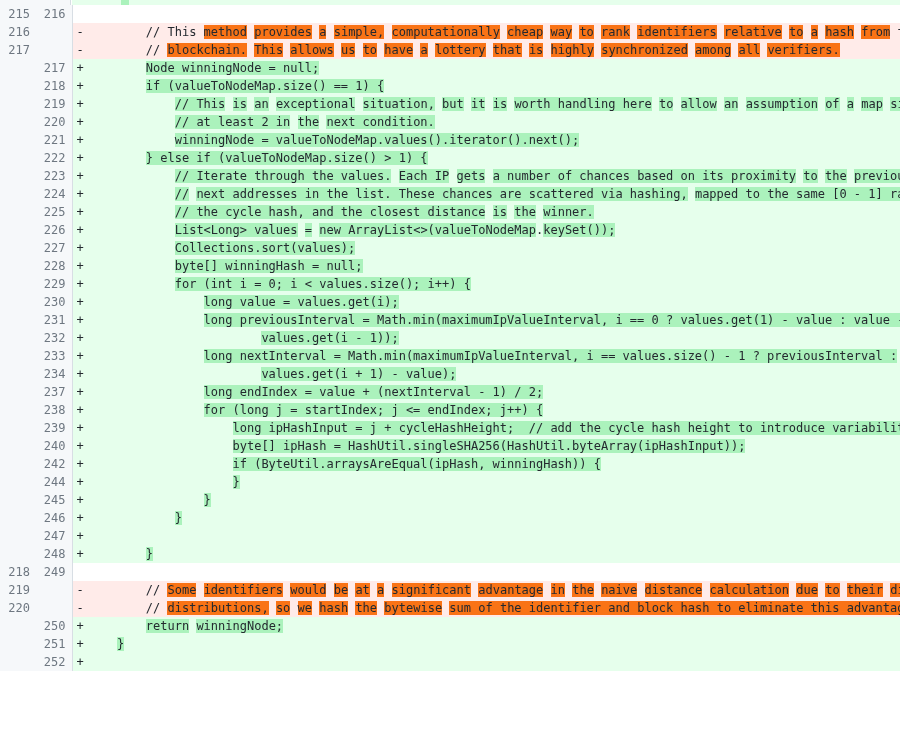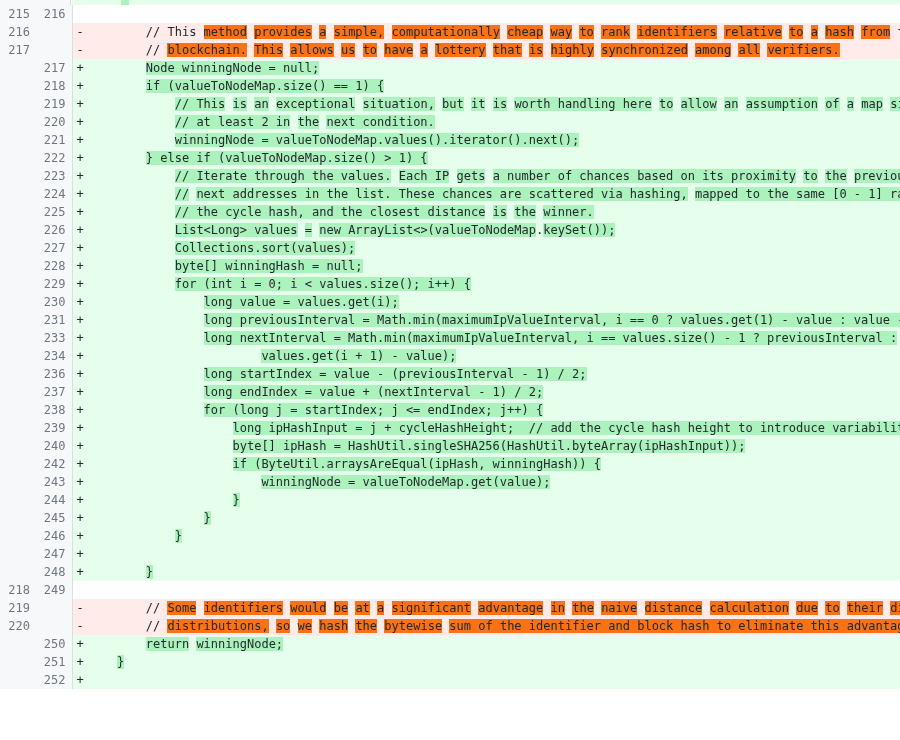--- a/index.html
+++ b/index.html
@@ -226,38 +226,38 @@
           <td class="code"><span>                </span><span class="wa">long value = values.get(i);</span></td>
         </tr>
         <tr class="add">
           <td class="ln ln-old"></td>
           <td class="ln ln-new">231</td>
           <td class="marker">+</td>
           <td class="code"><span>                </span><span class="wa">long previousInterval = Math.min(maximumIpValueInterval, i == 0 ? values.get(1) - value : value -</span></td>
         </tr>
         <tr class="add">
           <td class="ln ln-old"></td>
+          <td class="ln ln-new">232</td>
+          <td class="marker">+</td>
+          <td class="code"><span>                        </span><span class="wa">values.get(i - 1));</span></td>
+        </tr>
+        <tr class="add">
+          <td class="ln ln-old"></td>
           <td class="ln ln-new">233</td>
           <td class="marker">+</td>
           <td class="code"><span>                </span><span class="wa">long nextInterval = Math.min(maximumIpValueInterval, i == values.size() - 1 ? previousInterval :</span></td>
         </tr>
         <tr class="add">
           <td class="ln ln-old"></td>
           <td class="ln ln-new">234</td>
           <td class="marker">+</td>
           <td class="code"><span>                        </span><span class="wa">values.get(i + 1) - value);</span></td>
         </tr>
         <tr class="add">
           <td class="ln ln-old"></td>
-          <td class="ln ln-new">236</td>
-          <td class="marker">+</td>
-          <td class="code"><span>                </span><span class="wa">long startIndex = value - (previousInterval - 1) / 2;</span></td>
-        </tr>
-        <tr class="add">
-          <td class="ln ln-old"></td>
           <td class="ln ln-new">237</td>
           <td class="marker">+</td>
           <td class="code"><span>                </span><span class="wa">long endIndex = value + (nextInterval - 1) / 2;</span></td>
         </tr>
         <tr class="add">
           <td class="ln ln-old"></td>
           <td class="ln ln-new">238</td>
           <td class="marker">+</td>
           <td class="code"><span>                </span><span class="wa">for (long j = startIndex; j &lt;= endIndex; j++) {</span></td>
         </tr>
@@ -271,26 +271,20 @@
           <td class="ln ln-old"></td>
           <td class="ln ln-new">240</td>
           <td class="marker">+</td>
           <td class="code"><span>                    </span><span class="wa">byte[] ipHash = HashUtil.singleSHA256(HashUtil.byteArray(ipHashInput));</span></td>
         </tr>
         <tr class="add">
           <td class="ln ln-old"></td>
           <td class="ln ln-new">242</td>
           <td class="marker">+</td>
           <td class="code"><span>                    </span><span class="wa">if (ByteUtil.arraysAreEqual(ipHash, winningHash)) {</span></td>
-        </tr>
-        <tr class="add">
-          <td class="ln ln-old"></td>
-          <td class="ln ln-new">243</td>
-          <td class="marker">+</td>
-          <td class="code"><span>                        </span><span class="wa">winningNode = valueToNodeMap.get(value);</span></td>
         </tr>
         <tr class="add">
           <td class="ln ln-old"></td>
           <td class="ln ln-new">244</td>
           <td class="marker">+</td>
           <td class="code"><span>                    </span><span class="wa">}</span></td>
         </tr>
         <tr class="add">
           <td class="ln ln-old"></td>
           <td class="ln ln-new">245</td>

